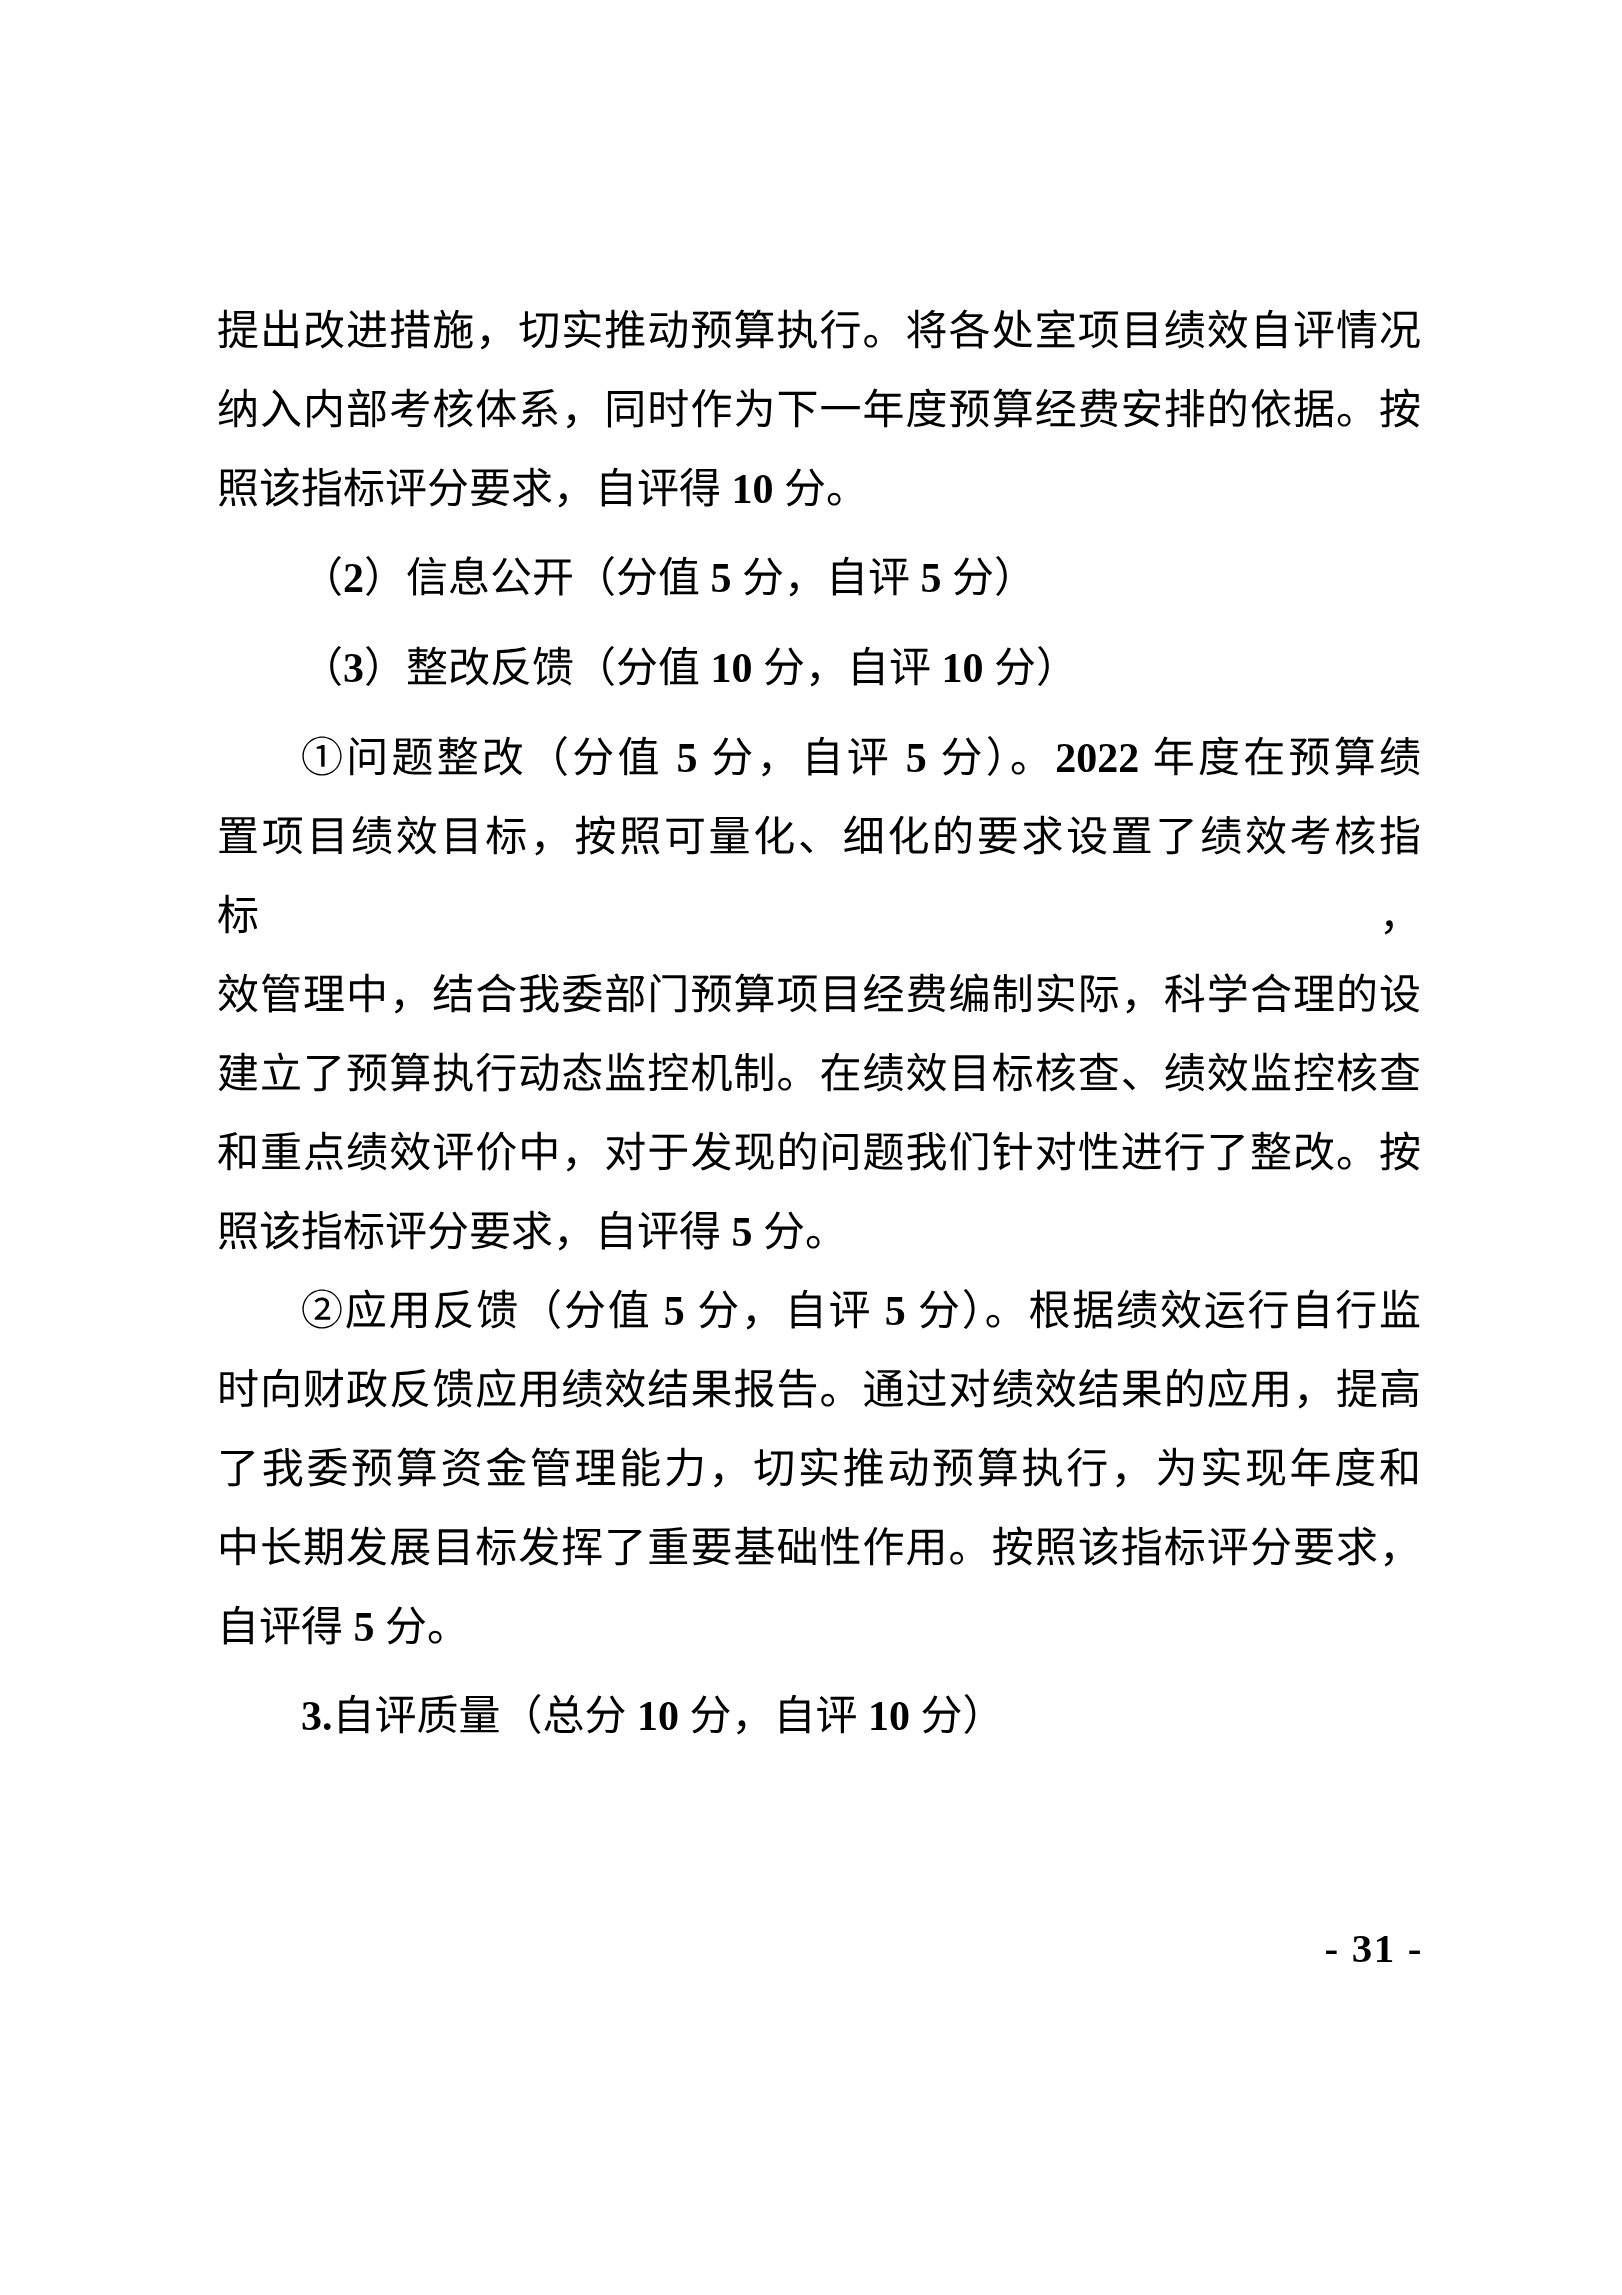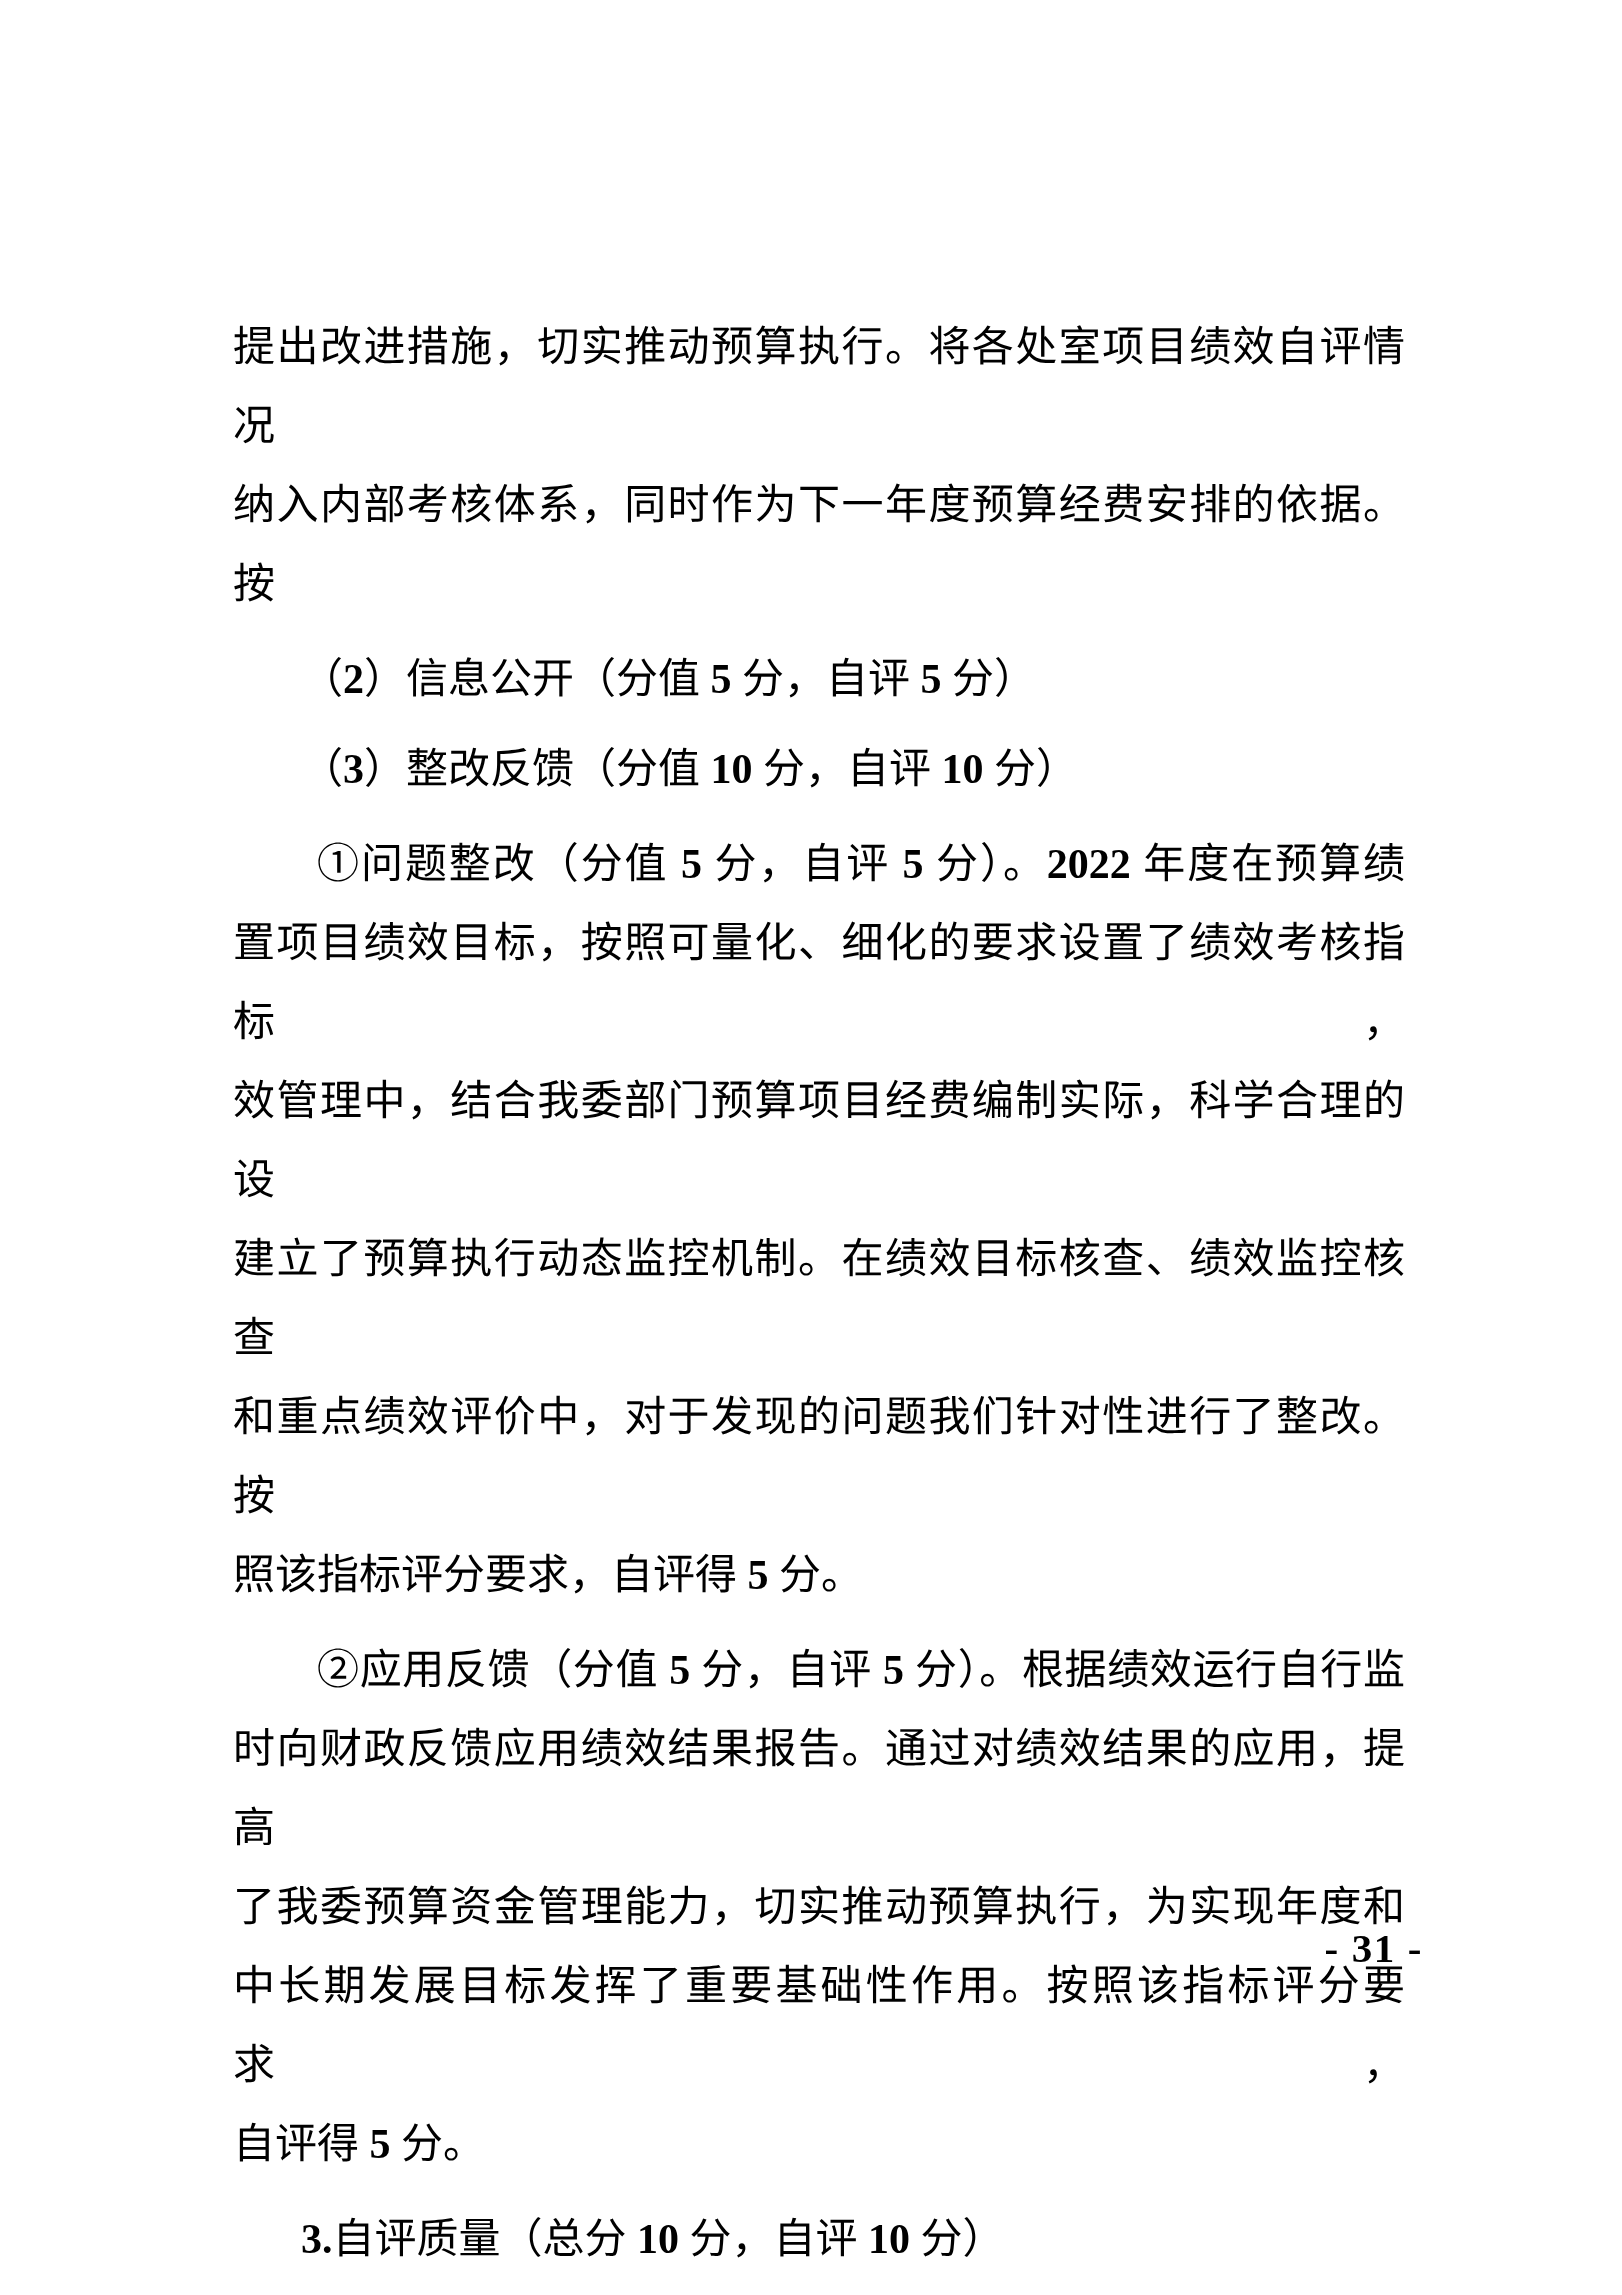--- a/index.html
+++ b/index.html
@@ -14,21 +14,21 @@
     background: #ffffff; color: #000000;
     overflow: hidden;
   }
   .text-block {
     position: absolute;
     left: 217px; top: 292px; width: 1204px;
     font-size: 42px;
     line-height: 79px;
     color: #000000;
   }
-  .para { margin: 16px; }
+  .para { margin: 0; }
   .para.heading { margin: 9.7px 0 11.4px 0; }
   .line {
     text-align: justify;
     text-align-last: justify;
   }
   .line.short {
     text-align: left;
     text-align-last: left;
   }
   .line.indent { padding-left: 84px; }
@@ -47,20 +47,21 @@
   }
 </style>
 </head>
 <body>
 
 <div class="page">
   <div class="text-block" id="doc">
       <div class="para body">
         <div class="line">提出改进措施，切实推动预算执行。将各处室项目绩效自评情况</div>
         <div class="line">纳入内部考核体系，同时作为下一年度预算经费安排的依据。按</div>
+        <div class="line short">照该指标评分要求，自评得 <span class="num">10</span> 分。</div>
       </div>
       <div class="para heading">
         <div class="line short indent">（<span class="num">2</span>）信息公开（分值 <span class="num">5</span> 分，自评 <span class="num">5</span> 分）</div>
       </div>
       <div class="para heading">
         <div class="line short indent">（<span class="num">3</span>）整改反馈（分值 <span class="num">10</span> 分，自评 <span class="num">10</span> 分）</div>
       </div>
       <div class="para body">
         <div class="line indent">①问题整改（分值 <span class="num">5</span> 分，自评 <span class="num">5</span> 分）。<span class="num">2022</span> 年度在预算绩</div>
         <div class="line">置项目绩效目标，按照可量化、细化的要求设置了绩效考核指标，</div>

